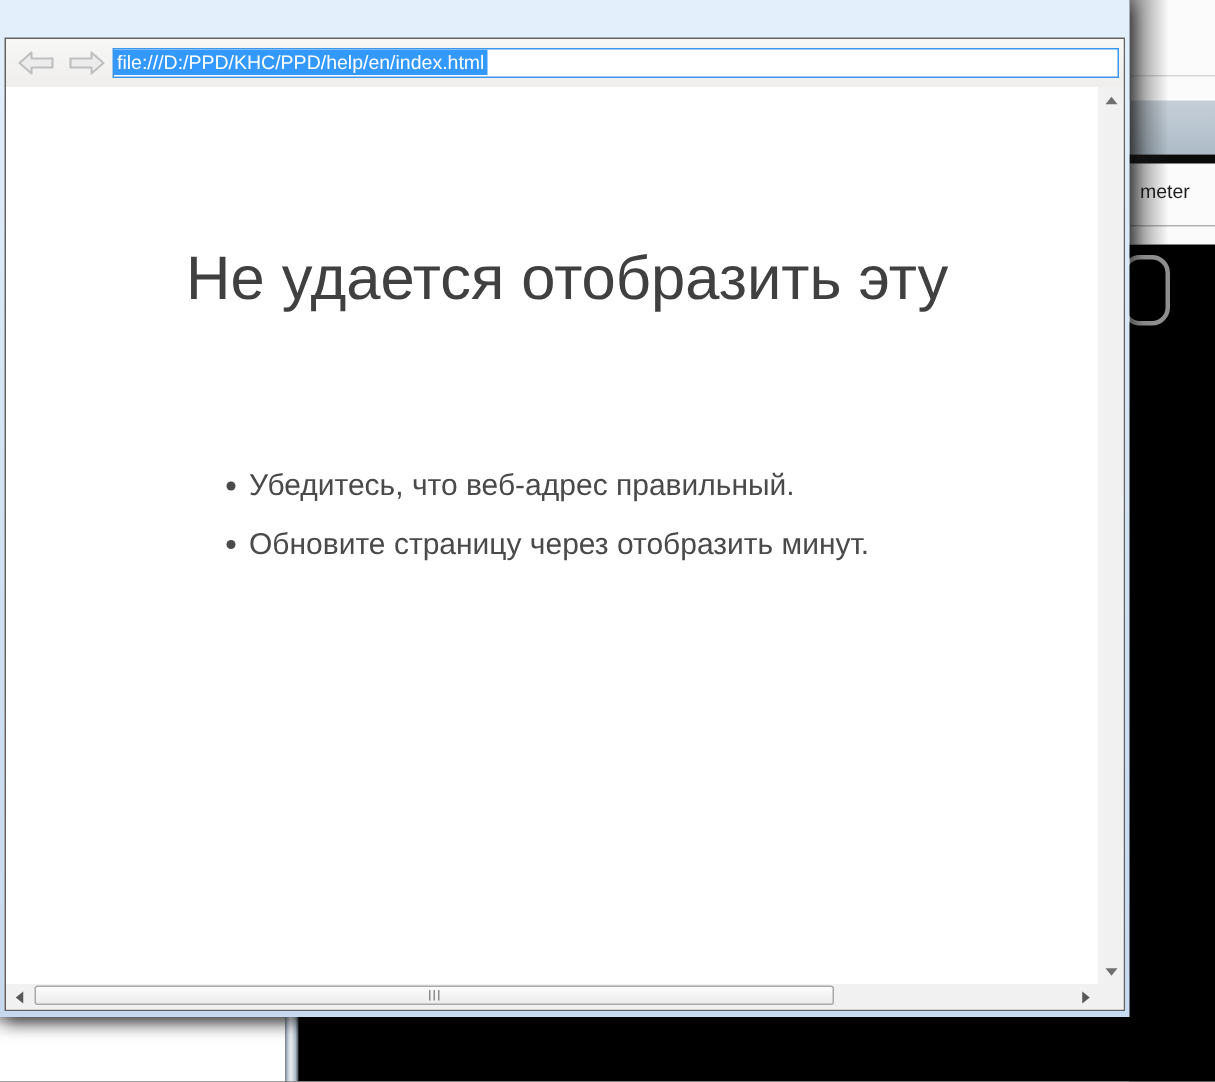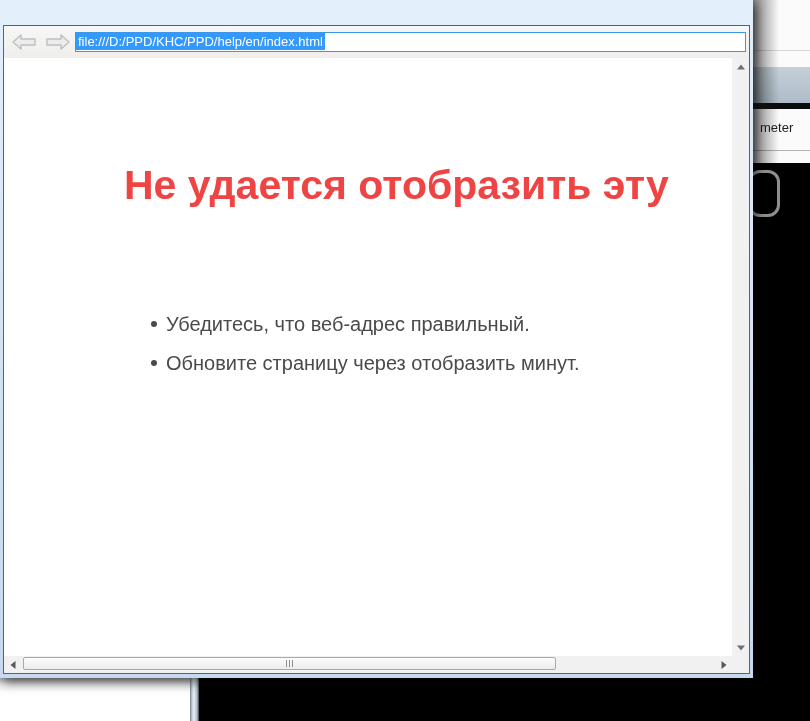--- a/index.html
+++ b/index.html
@@ -69,21 +69,21 @@
     position:absolute;left:71px;top:6px;width:671px;height:20px;
     background:#fff;border:1px solid #3a97ec;box-sizing:border-box;
     font-size:13px;line-height:18px;white-space:nowrap;overflow:hidden;cursor:text;
   }
   .address .sel{background:#3399fe;color:#fff;padding:1px 2px 1px 2px;}
 
   
   .content{position:absolute;left:0;top:32px;right:17px;bottom:17px;background:#fff;overflow:hidden;}
   .heading{
     position:absolute;left:120px;top:93px;width:620px;
-    font-size:41px;font-weight:700;color:#ef4444;line-height:69px;
+    font-size:41px;font-weight:400;color:#404040;line-height:69px;
     letter-spacing:0px;
   }
   .bullets{position:absolute;left:147px;top:255px;margin:0;padding:0;list-style:none;}
   .bullets li{
     display:flex;align-items:flex-start;
     font-size:20px;color:#4a4a4a;line-height:22px;margin-bottom:17px;
   }
   .bullets .dot{
     width:6px;height:6px;border-radius:50%;background:#4a4a4a;
     margin:8px 9px 0 0;flex:0 0 auto;

